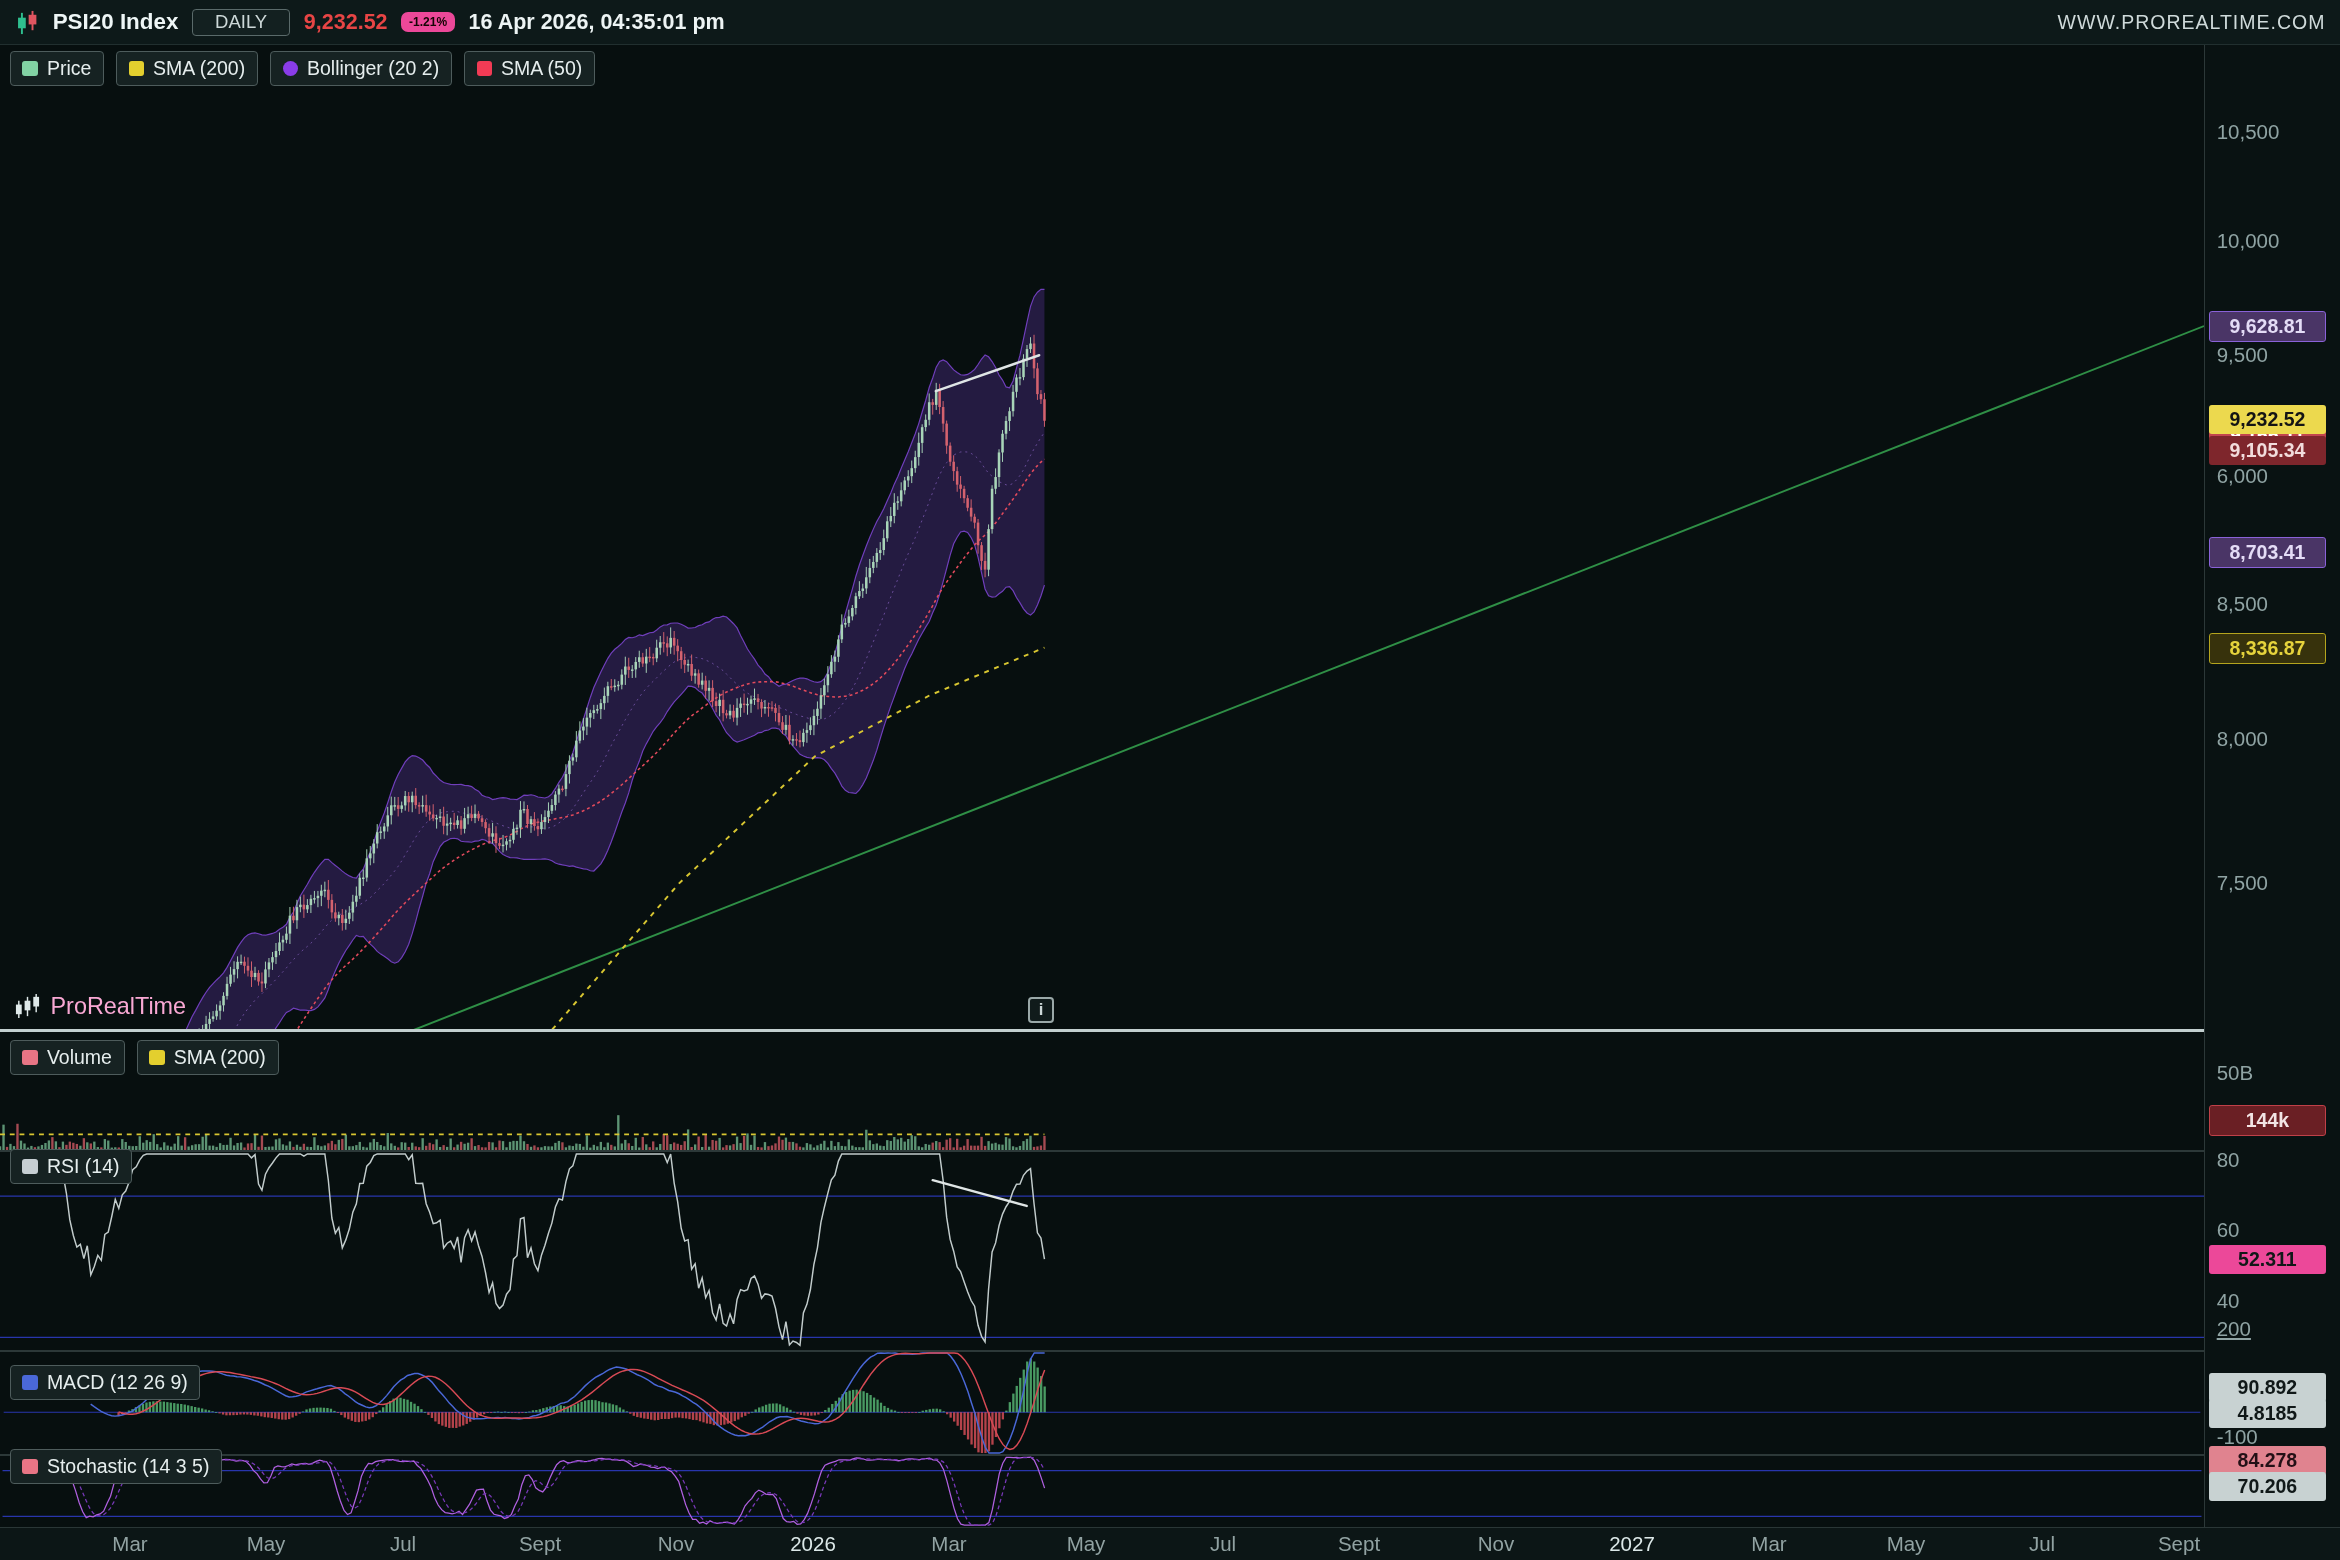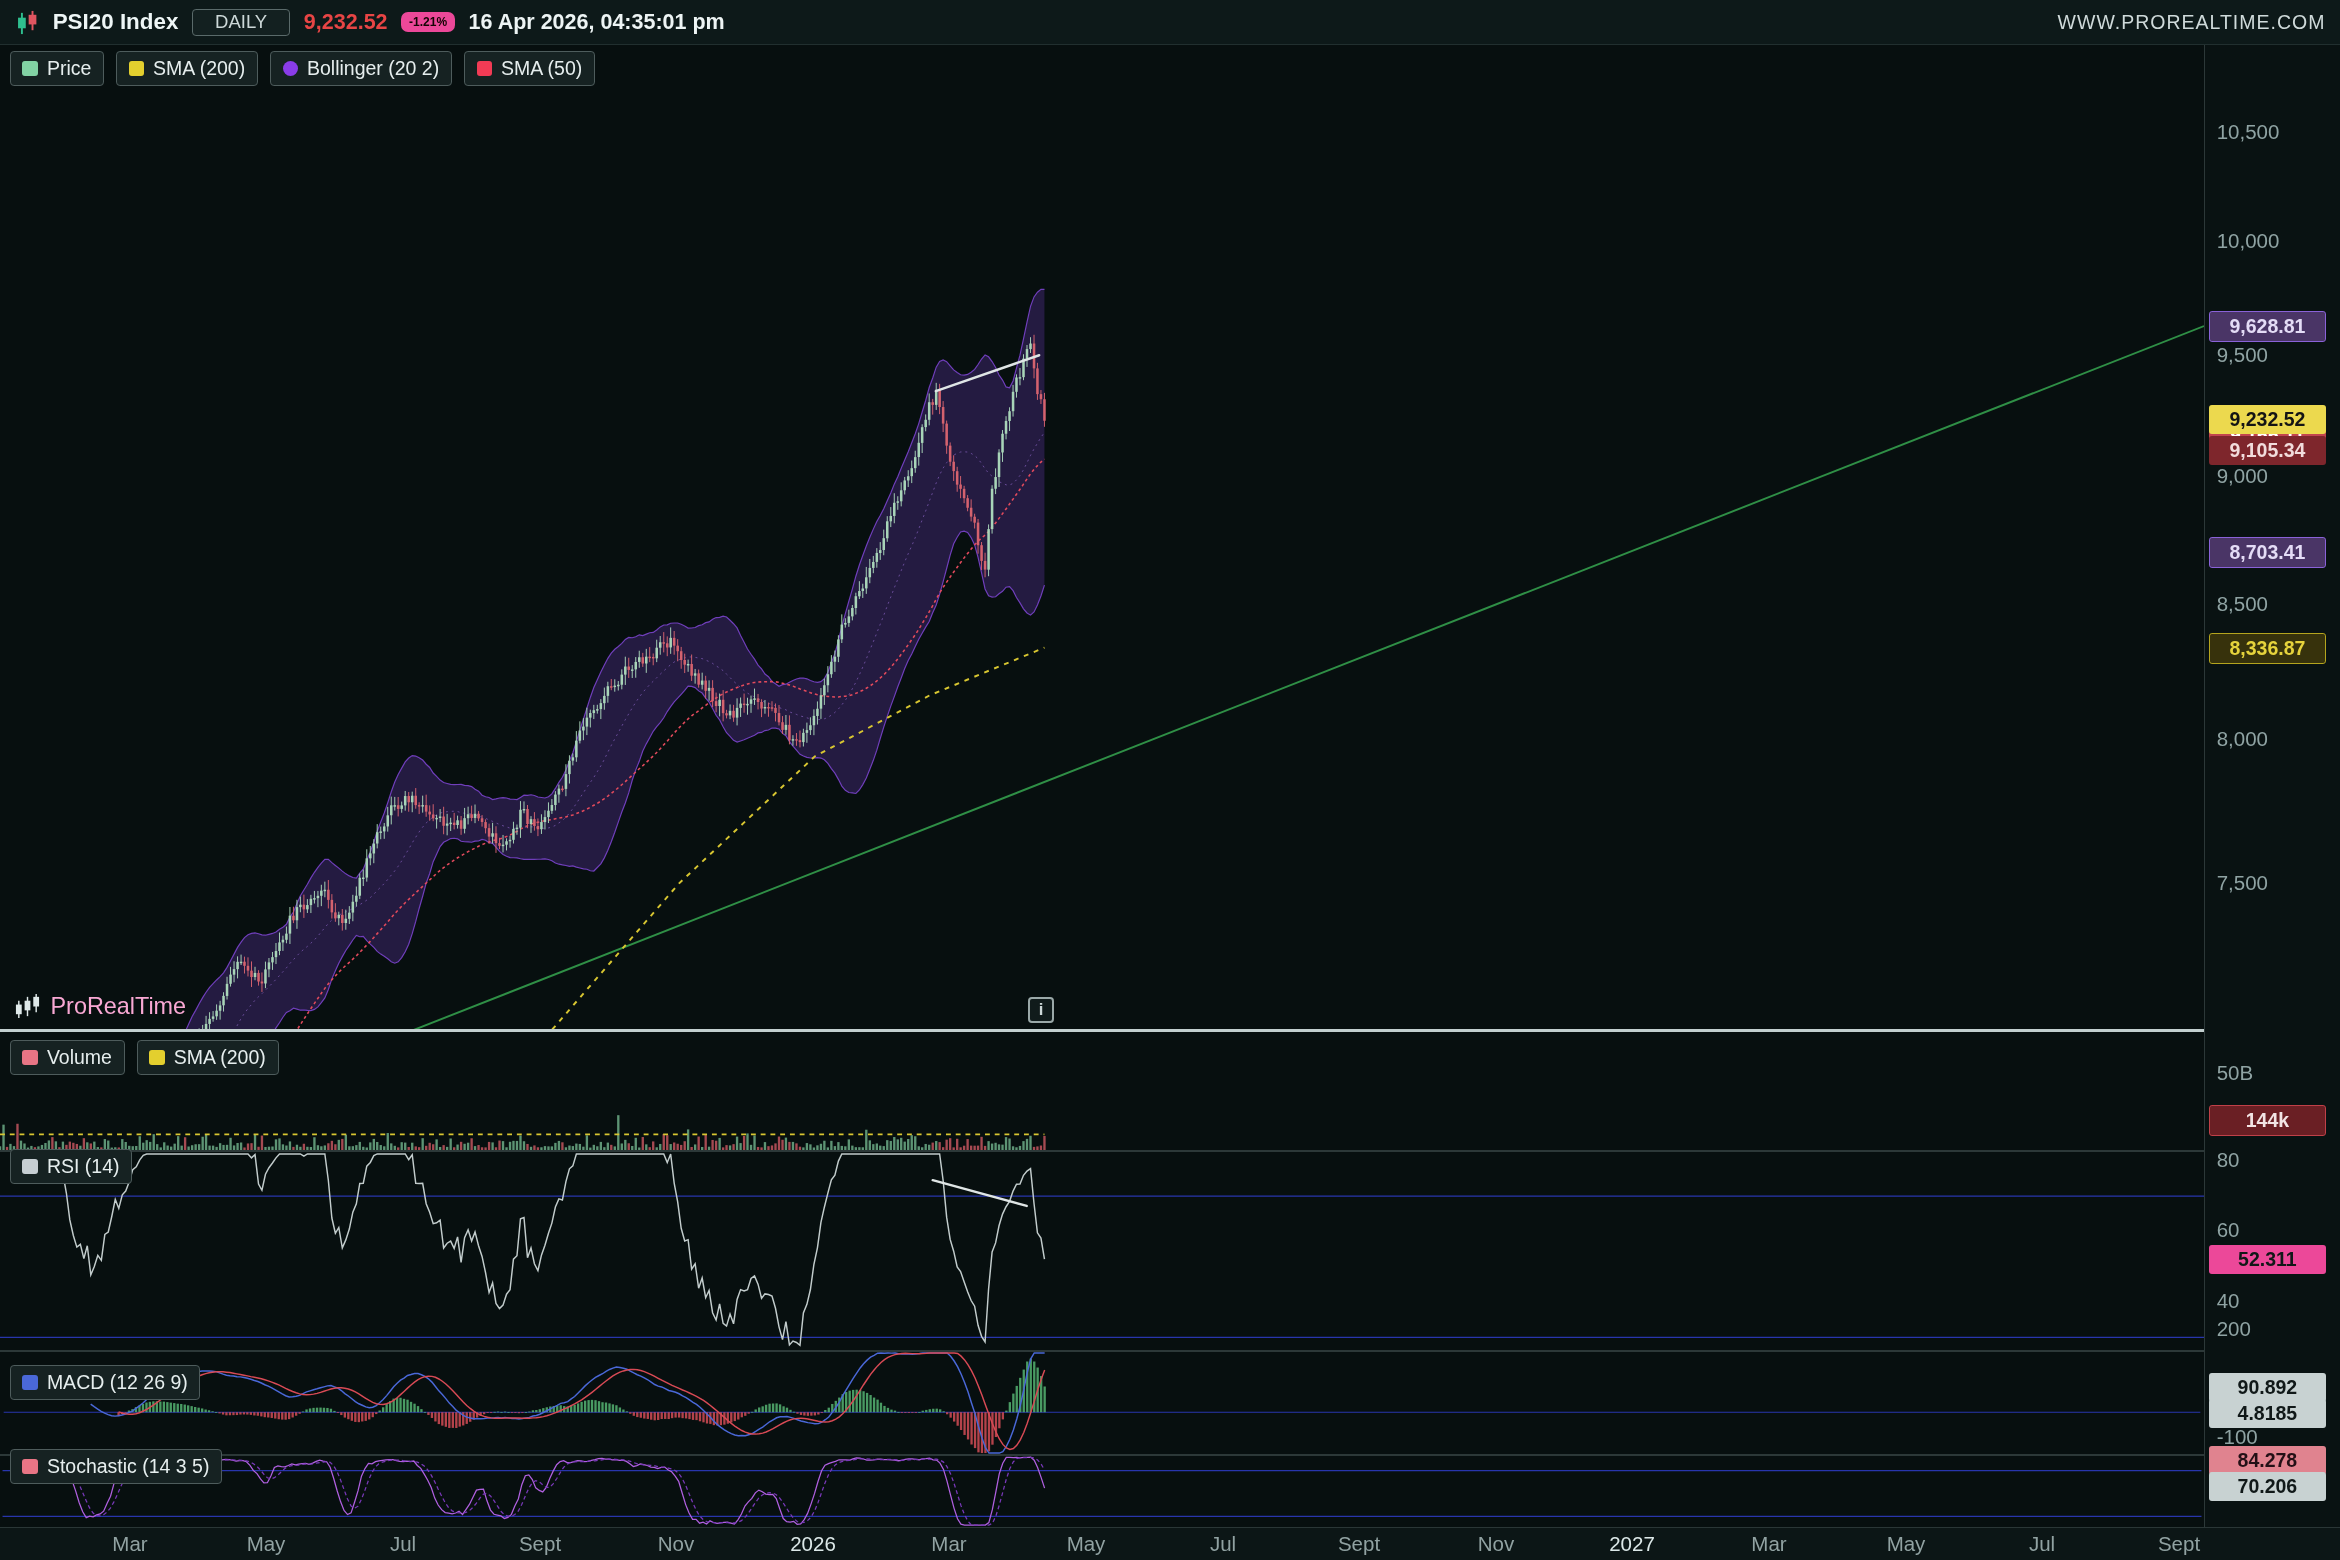--- a/index.html
+++ b/index.html
@@ -1313,37 +1313,37 @@
       </g>
     </svg>
     <span>ProRealTime</span>
   </div>
   <div class="info-btn">i</div>
 
   <div class="axis-col" id="axis-col">
       <div class="tick" style="top: 75px;">10,500</div>
       <div class="tick" style="top: 184px;">10,000</div>
       <div class="tick" style="top: 298px;">9,500</div>
-      <div class="tick" style="top: 419px;">9,000</div>
+      <div class="tick" style="top: 419px;">6,000</div>
       <div class="tick" style="top: 547px;">8,500</div>
       <div class="tick" style="top: 682px;">8,000</div>
       <div class="tick" style="top: 826px;">7,500</div>
       <div class="abadge" style="top: 266px; background: rgb(74, 53, 102); color: rgb(228, 220, 246); border: 1.5px solid rgb(138, 98, 216);">9,628.81</div>
       <div class="abadge" style="top: 376px; background: rgb(194, 69, 79); color: rgb(255, 255, 255);">9,166.11</div>
       <div class="abadge" style="top: 391px; background: rgb(126, 38, 44); color: rgb(242, 220, 220);">9,105.34</div>
       <div class="abadge" style="top: 360px; background: rgb(236, 217, 78); color: rgb(20, 20, 20);">9,232.52</div>
       <div class="abadge" style="top: 492px; background: rgb(74, 53, 102); color: rgb(228, 220, 246); border: 1.5px solid rgb(138, 98, 216);">8,703.41</div>
       <div class="abadge" style="top: 588px; background: rgb(55, 50, 12); color: rgb(230, 211, 60); border: 1.5px solid rgb(181, 165, 30);">8,336.87</div>
       <div class="tick" style="top: 1016px;">50B</div>
       <div class="abadge" style="top: 1060px; background: rgb(106, 31, 36); color: rgb(242, 228, 228); border: 1.5px solid rgb(192, 64, 72);">144k</div>
       <div class="tick" style="top: 1103px;">80</div>
       <div class="tick" style="top: 1173px;">60</div>
       <div class="tick" style="top: 1244px;">40</div>
       <div class="abadge" style="top: 1200px; background: #ec4899; color: rgb(16, 24, 24);">52.311</div>
-      <div class="tick" style="top: 1272px;">200</div>
+      <div class="tick" style="top: 1272px; text-decoration: underline;">200</div>
       <div class="tick" style="top: 1380px;">-100</div>
       <div class="abadge" style="top: 1328px; background: rgb(200, 210, 210); color: rgb(16, 24, 24);">90.892</div>
       <div class="abadge" style="top: 1354px; background: rgb(200, 210, 210); color: rgb(16, 24, 24);">4.8185</div>
       <div class="abadge" style="top: 1401px; background: rgb(224, 131, 143); color: rgb(35, 16, 22);">84.278</div>
       <div class="abadge" style="top: 1427px; background: rgb(200, 210, 210); color: rgb(16, 24, 24);">70.206</div>
     </div>
 
   <div class="time-axis" id="time-axis">
       <div class="tlabel" style="left: 130px;">Mar</div>
       <div class="tlabel" style="left: 266px;">May</div>

